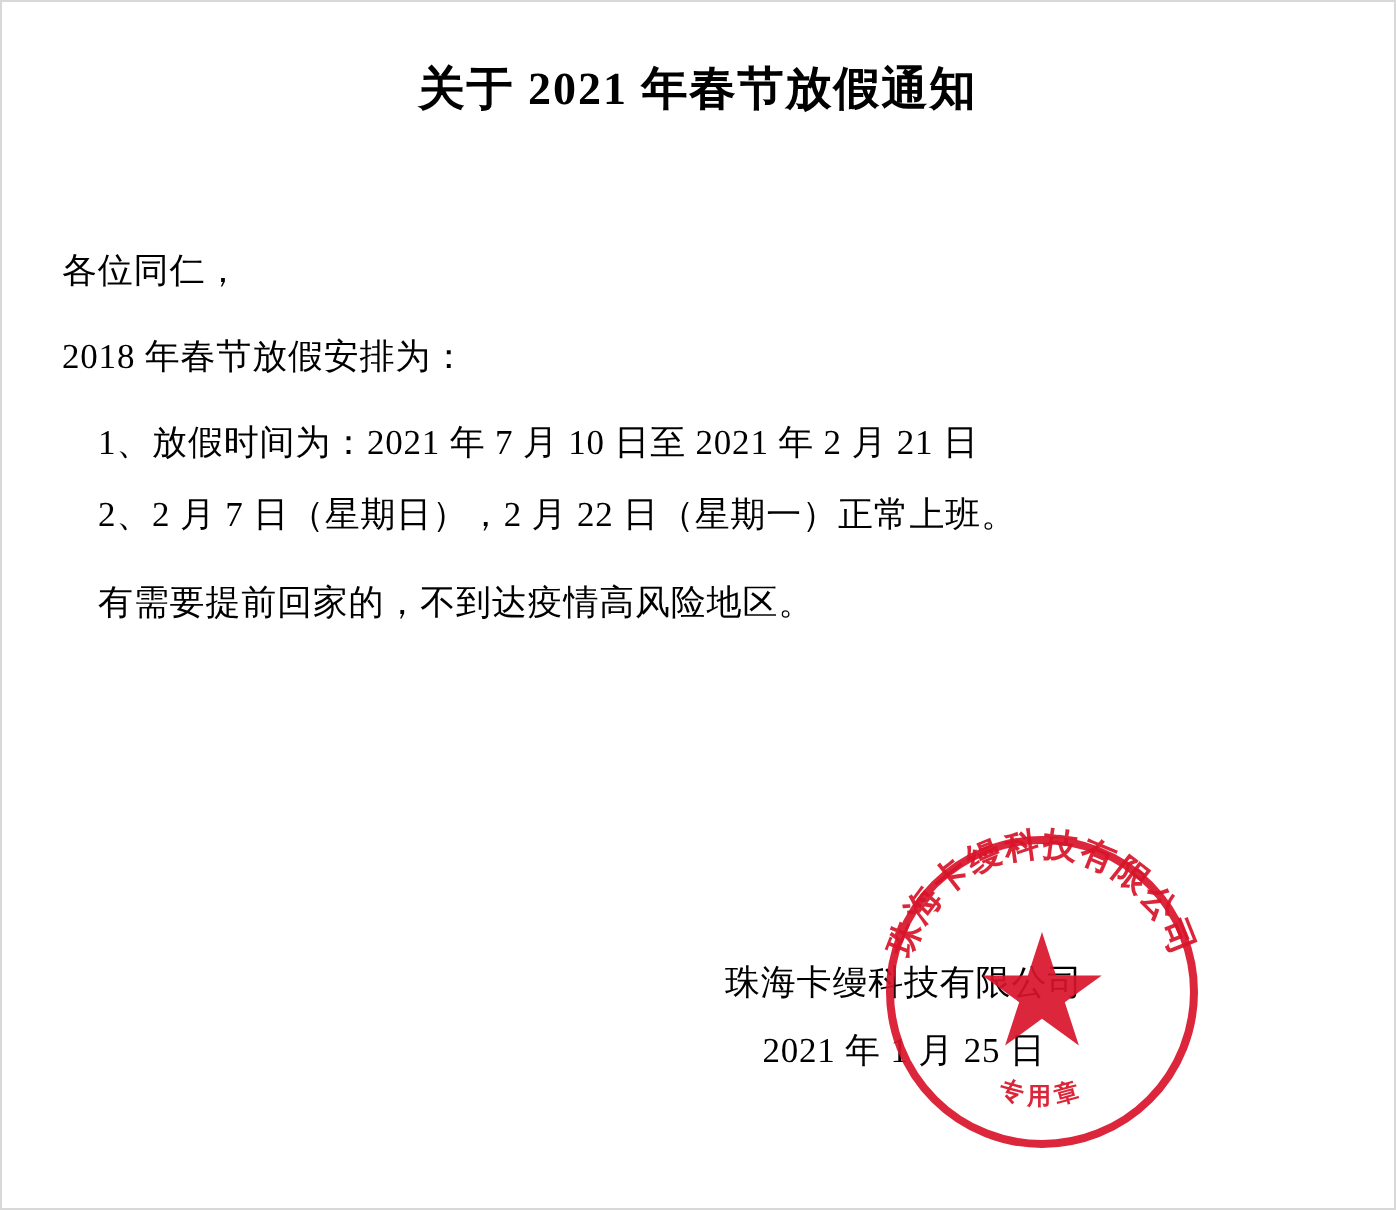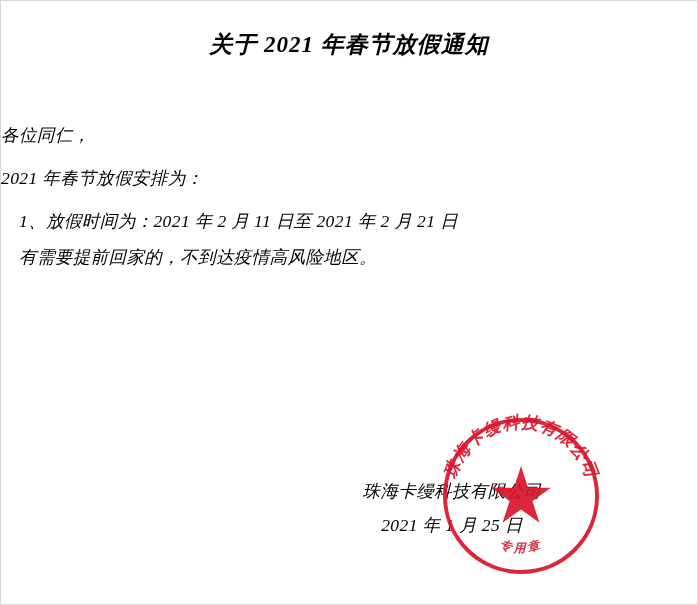--- a/index.html
+++ b/index.html
@@ -14,33 +14,33 @@
     color: #000000;
     position: relative;
     overflow: hidden;
   }
   .page {
     position: relative;
     width: 698px;
     height: 605px;
     box-sizing: border-box;
     border: 1px solid #d8d8d8;
-    font-style: italic;
   }
   .doc-title {
     text-align: center;
     font-size: 23px;
     font-weight: 700;
     letter-spacing: 1px;
     margin-top: 28px;
     margin-bottom: 0;
     font-family: "Liberation Serif", "DejaVu Serif", serif;
   }
   .body-block {
     margin-top: 58px;
+    padding-left: 30px;
     padding-right: 24px;
   }
   .para {
     font-size: 17.5px;
     line-height: 1.95;
     margin: 0 0 9px 0;
     letter-spacing: 0.4px;
   }
   .para.indent-1 {
     text-indent: 34px;
@@ -92,22 +92,23 @@
 </style>
 </head>
 <body>
 
 <div class="page">
 
   <h1 class="doc-title">关于 2021 年春节放假通知</h1>
 
   <div class="body-block">
     <p class="para">各位同仁，</p>
-    <p class="para">2021 年春节放假安排为：</p>
-    <p class="para indent-half tight">1、放假时间为：2021 年 2 月 11 日至 2021 年 2 月 21 日</p>
+    <p class="para">2018 年春节放假安排为：</p>
+    <p class="para indent-half tight">1、放假时间为：2021 年 7 月 10 日至 2021 年 2 月 21 日</p>
+    <p class="para indent-half">2、2 月 7 日（星期日），2 月 22 日（星期一）正常上班。</p>
     <p class="para indent-half">有需要提前回家的，不到达疫情高风险地区。</p>
   </div>
 
   <div class="signature-block">
     <div class="sig-line">珠海卡缦科技有限公司</div>
     <div class="sig-line">2021 年 1 月 25 日</div>
   </div>
 
   <div class="stamp">
     <svg width="180" height="180" viewBox="0 0 180 180" xmlns="http://www.w3.org/2000/svg">

